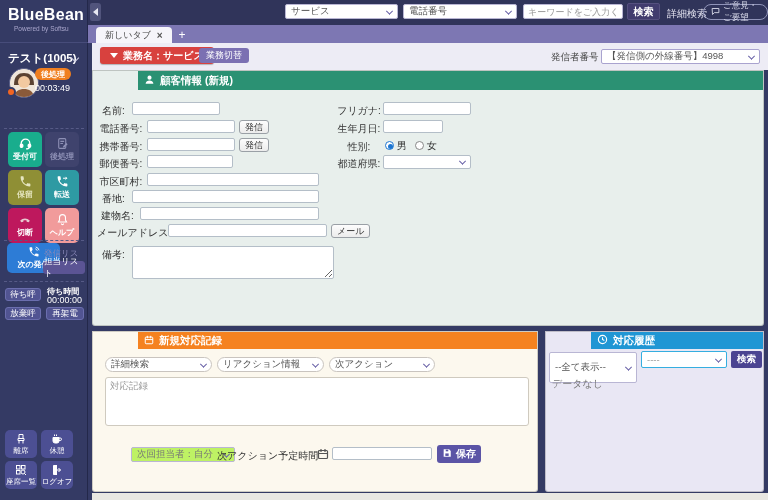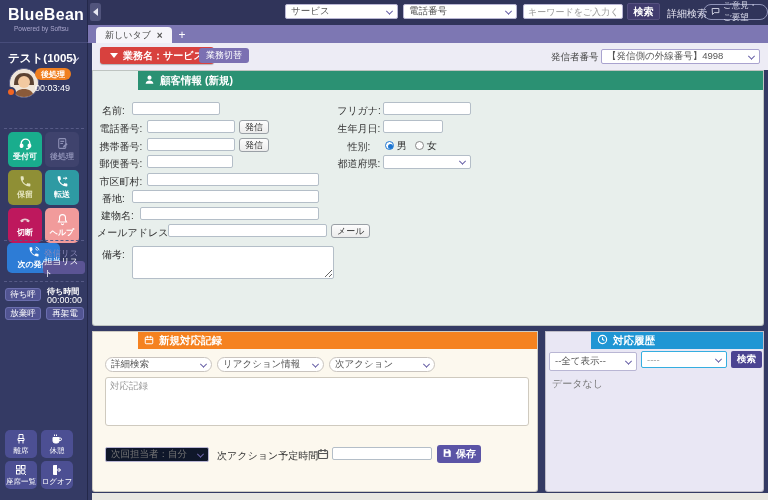--- a/index.html
+++ b/index.html
@@ -47,21 +47,21 @@
   .mini-btn { position:absolute; height:14px; background:linear-gradient(#fdfdfd,#ececec); border:1px solid #9aa0a6; border-radius:3px; font-size:9px; color:#333; display:flex; align-items:center; justify-content:center; padding:0 5px; cursor:pointer; }
   .note-area { position:absolute; border:1px solid #b4bec8; background:#fff; border-radius:2px; resize:both; font-size:10px; font-family:inherit; }
   .radio { display:inline-block; width:9px; height:9px; border:1px solid #888; border-radius:50%; background:#fff; vertical-align:-1px; position:relative; cursor:pointer; }
   .radio.checked { border-color:#1d76d2; }
   .radio.checked::after { content:""; position:absolute; left:2px; top:2px; width:5px; height:5px; background:#1d76d2; border-radius:50%; }
   .form-sel { position:absolute; height:14px; }
 
   .pill-sel { border-radius:8px; border:1px solid #c9c4bf; height:15px; }
   .rec-area { position:absolute; border:1px solid #cfcabf; background:#fff; border-radius:3px; font-size:9.5px; color:#333; padding:2px 4px; font-family:inherit; resize:none; }
   .rec-area::placeholder, .kw-input::placeholder { color:#999; }
-  .gray-sel { background:#0f172a; }
+  .gray-sel { background:#bef264;margin-left:26px; }
   .save-btn { position:absolute; background:#5b54a6; border-radius:3px; color:#fff; font-size:10px; font-weight:bold; display:flex; align-items:center; justify-content:center; gap:4px; cursor:pointer; }
   .hist-search { position:absolute; background:#4b4491; color:#fff; font-size:9.5px; font-weight:bold; border-radius:2px; display:flex; align-items:center; justify-content:center; cursor:pointer; }
   .empty-txt { position:absolute; font-size:10px; color:#777; }
   .blue-border { border:1.5px solid #35aee0; }
 
   
   .sidebar { left:0; top:0; width:88px; height:500px; background:#343a64; border-right:1px solid #23284a; }
   .logo { left:8px; top:6px; color:#fff; font-size:16px; font-weight:bold; letter-spacing:.3px; }
   .logo-sub { left:14px; top:25px; color:#a9a6cc; font-size:6.5px; }
   .logo-line { left:0; top:42px; width:88px; border-top:1px solid #474c7a; }
@@ -364,21 +364,21 @@
   </div>
 
   <div class="abs panel blue-panel">
     <div class="panel-hdr blue-hdr">
       <span><svg width="11" height="11" viewBox="0 0 24 24" fill="none" stroke="#fff" stroke-width="2.4">
             <circle cx="12" cy="12" r="9"></circle>
             <path d="M12 7v5l4 2"></path>
           </svg></span>
       <span>対応履歴</span>
     </div>
-    <div class="selbox" style="left:3px;top:20px;width:88px;height:19px">
+    <div class="selbox" style="left:3px;top:20px;width:88px;height:31px">
         <span>--全て表示--</span>
       </div>
     <div class="selbox blue-border" style="left:95px;top:19px;width:86px;height:17px;color:#999">
         <span>----</span>
       </div>
     <div class="hist-search" style="left:185px;top:19px;width:31px;height:17px">検索</div>
     <div class="empty-txt" style="left:6px;top:45px">データなし</div>
   </div>
 
   <div class="abs bottom-strip"></div>

